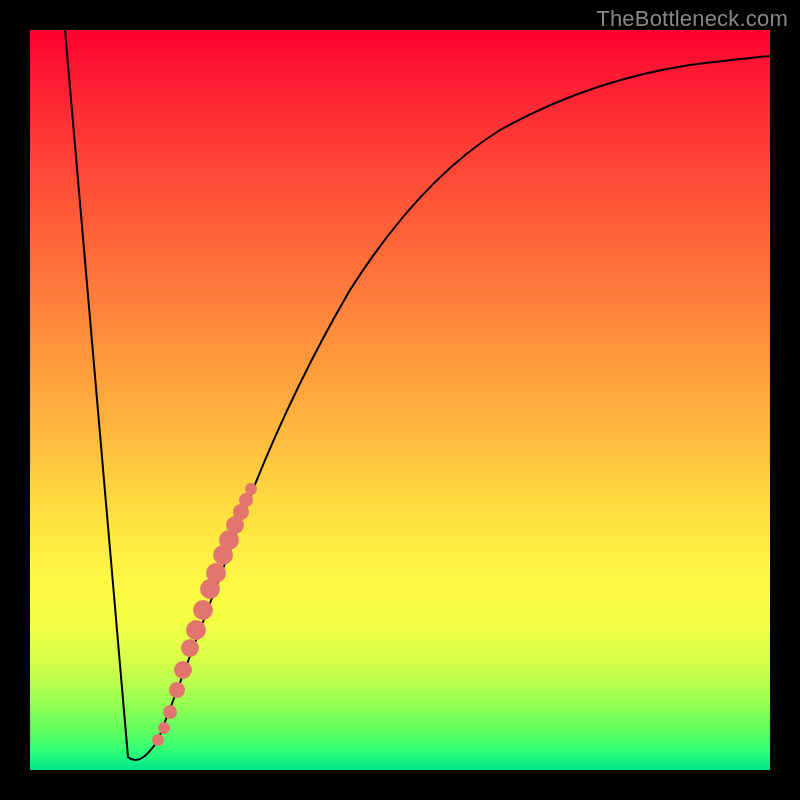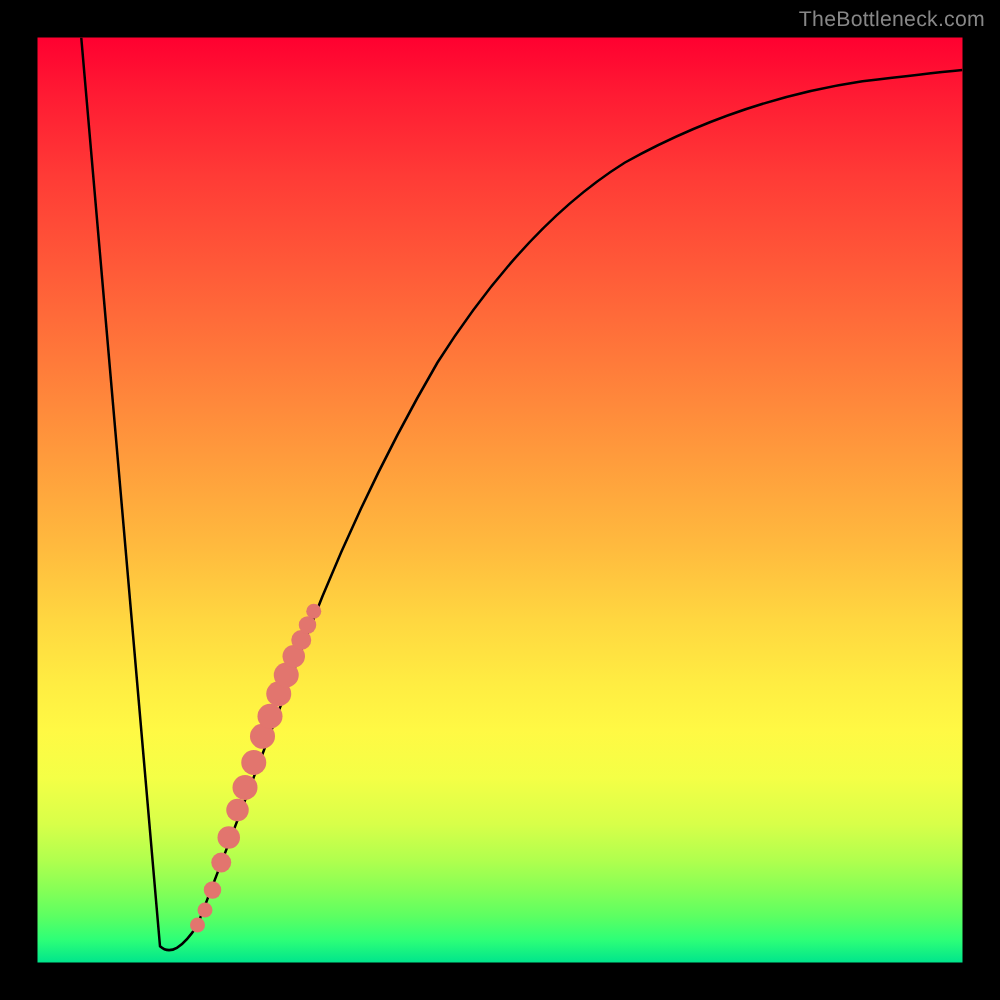--- a/index.html
+++ b/index.html
@@ -43,21 +43,21 @@
       #5cff62 95%,
       #2eff77 97.5%,
       #00e58c 100%
     );
   }
   .watermark {
     position: absolute;
     top: 6px;
     right: 12px;
     color: #878787;
-    font-size: 17px;
+    font-size: 22px;
     letter-spacing: 0.2px;
     user-select: none;
   }
   svg.curve {
     position: absolute;
     left: 0;
     top: 0;
     width: 740px;
     height: 740px;
   }

